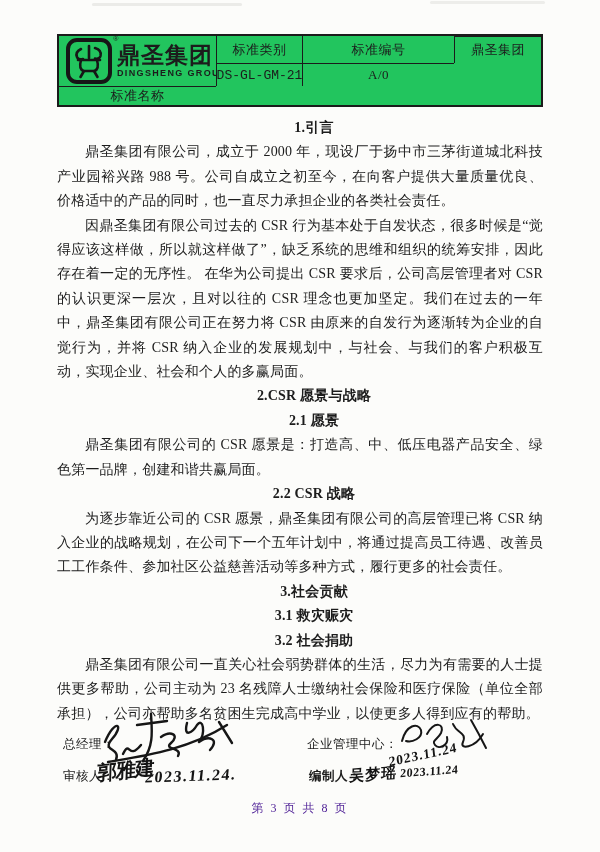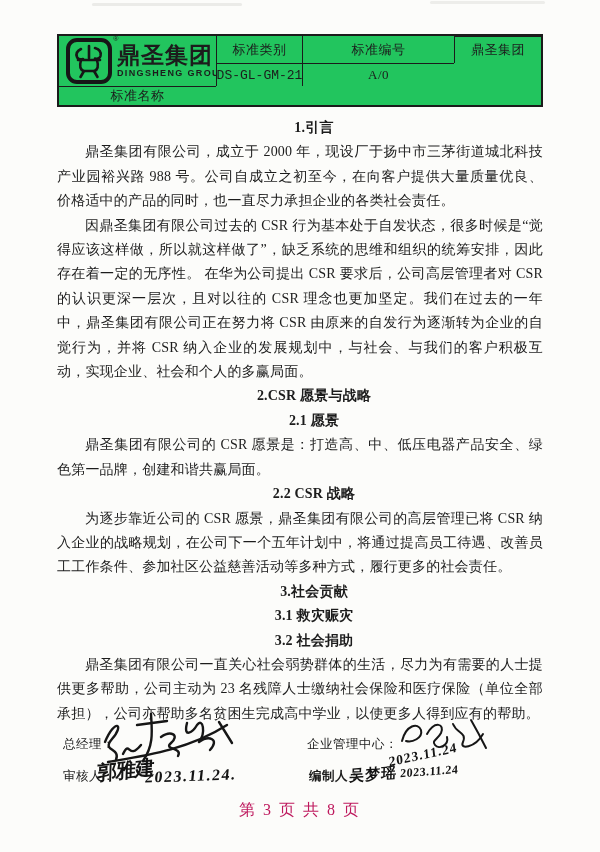--- a/index.html
+++ b/index.html
@@ -54,21 +54,21 @@
   .rev-name{position:absolute;left:40px;top:47px;font-size:20px;font-weight:700;
     transform:rotate(-6deg) skewX(-8deg);letter-spacing:-1px;}
   .rev-date{position:absolute;left:88px;top:57px;font-size:16px;font-weight:600;
     transform:rotate(-2deg) skewX(-8deg);letter-spacing:1.5px;}
   .comp-label{left:252px;top:58px;font-weight:bold;}
   .comp-script{position:absolute;left:292px;top:53px;transform:rotate(-4deg) skewX(-6deg);}
   .comp-name{font-size:15px;font-weight:700;letter-spacing:1px;}
   .comp-date{font-size:12px;font-weight:600;letter-spacing:.5px;}
   
   .footer{position:absolute;left:0;top:800px;width:100%;text-align:center;
-    font-size:16px;letter-spacing:2px;color:#be185d;}
+    font-size:12px;letter-spacing:2px;color:#4c1d95;}
   svg .ink{stroke:#161616;fill:none;stroke-linecap:round;stroke-linejoin:round;}
 </style>
 </head>
 <body>
 
 <div class="page">
 
   <div class="artifact a1"></div>
   <div class="artifact a2"></div>
 

